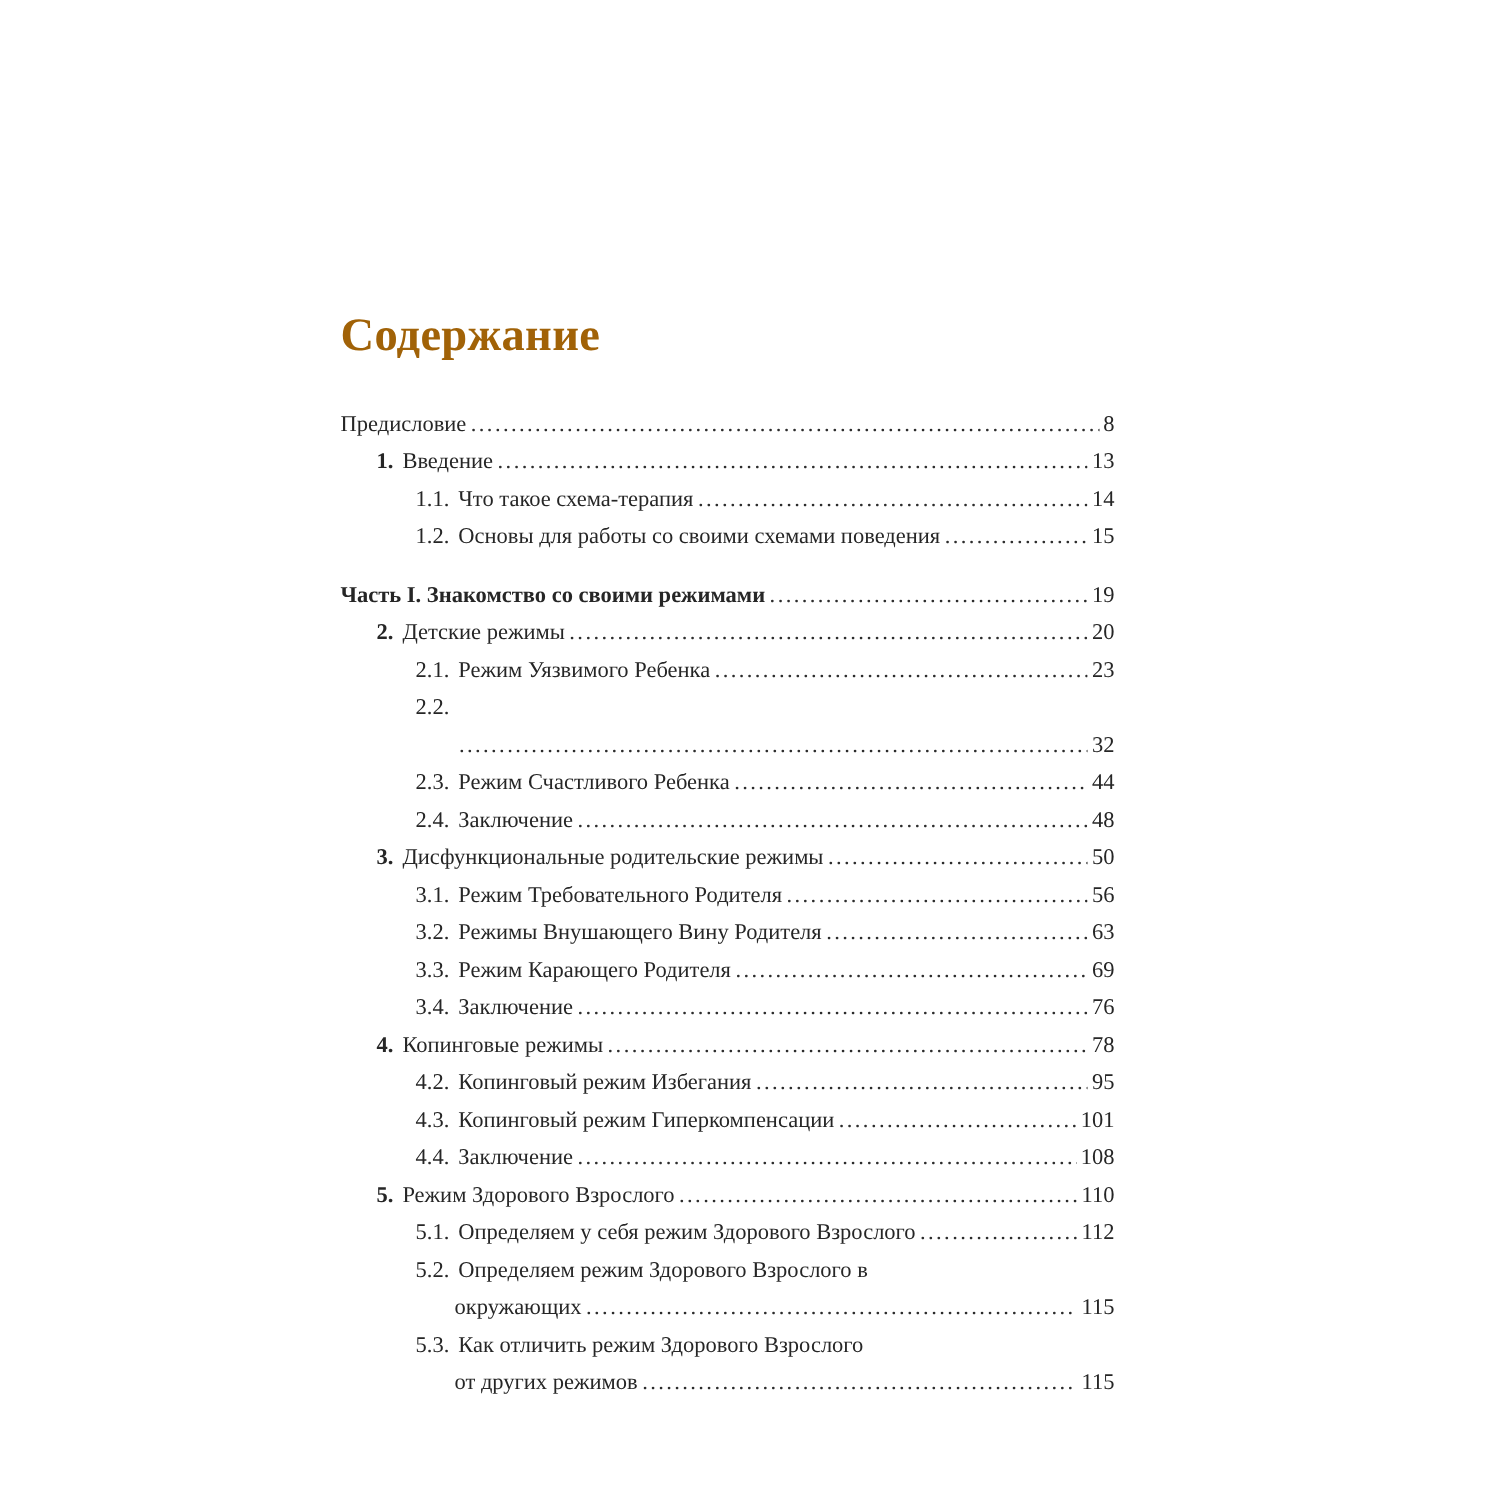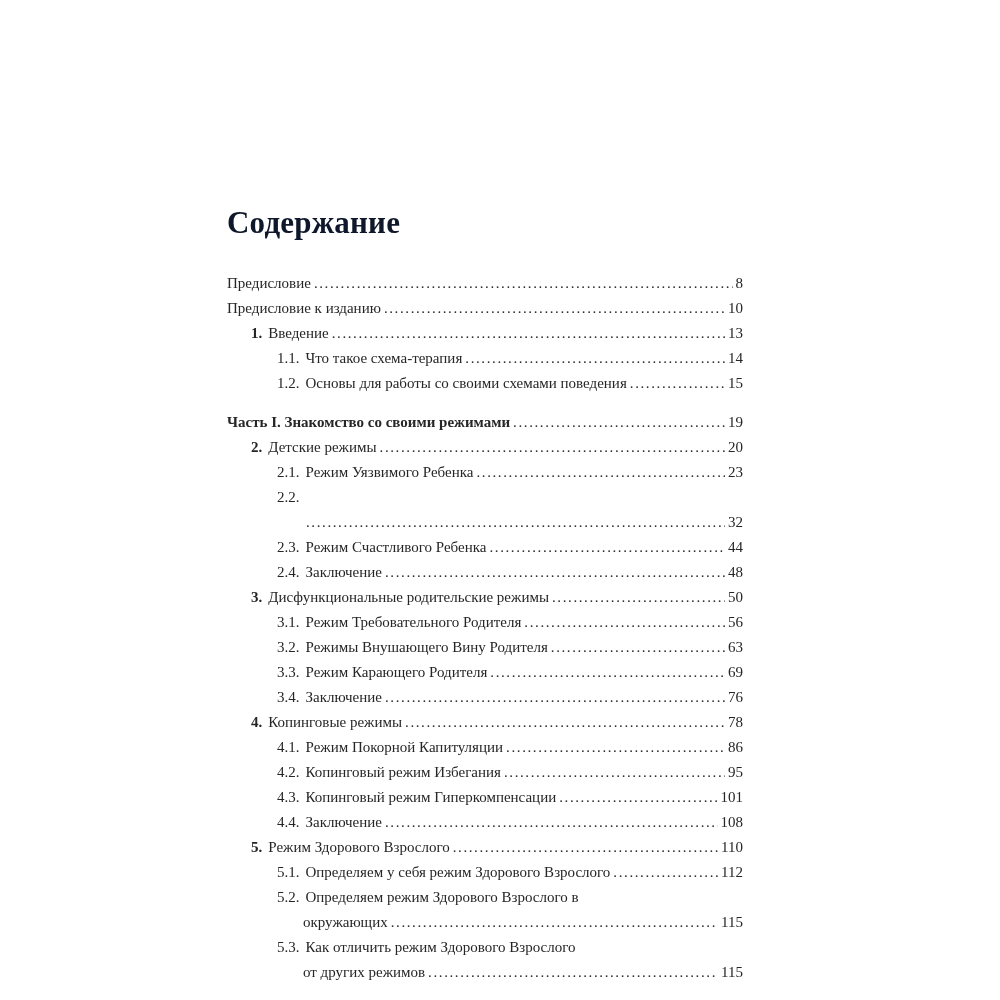--- a/index.html
+++ b/index.html
@@ -14,21 +14,21 @@
   }
   .content {
     position: absolute;
     left: 227px;
     top: 205px;
     width: 516px;
   }
   .title {
     font-size: 31px;
     font-weight: 700;
-    color: #0f172a;
+    color: #a16207;
     margin: 0 0 30px 0;
     letter-spacing: 0.2px;
   }
   .toc-list { }
   .toc-row {
     display: flex;
     align-items: stretch;
     font-size: 15px;
     line-height: 25px;
     white-space: nowrap;
@@ -65,26 +65,20 @@
 <div class="page">
   <div class="content">
     <h1 class="title">Содержание</h1>
     <div class="toc-list">
         <div class="toc-row level-0">
     <span class="prefix"></span>
     <span class="text">Предисловие</span>
     <span class="leader"></span>
     <span class="pagenum">8</span>
   </div>
-        <div class="toc-row level-0">
-    <span class="prefix"></span>
-    <span class="text">Предисловие к изданию</span>
-    <span class="leader"></span>
-    <span class="pagenum">10</span>
-  </div>
         <div class="toc-row level-1">
     <span class="prefix">1.</span>
     <span class="text">Введение</span>
     <span class="leader"></span>
     <span class="pagenum">13</span>
   </div>
         <div class="toc-row level-2">
     <span class="prefix">1.1.</span>
     <span class="text">Что такое схема-терапия</span>
     <span class="leader"></span>
@@ -165,26 +159,20 @@
     <span class="leader"></span>
     <span class="pagenum">76</span>
   </div>
         <div class="toc-row level-1">
     <span class="prefix">4.</span>
     <span class="text">Копинговые режимы</span>
     <span class="leader"></span>
     <span class="pagenum">78</span>
   </div>
         <div class="toc-row level-2">
-    <span class="prefix">4.1.</span>
-    <span class="text">Режим Покорной Капитуляции</span>
-    <span class="leader"></span>
-    <span class="pagenum">86</span>
-  </div>
-        <div class="toc-row level-2">
     <span class="prefix">4.2.</span>
     <span class="text">Копинговый режим Избегания</span>
     <span class="leader"></span>
     <span class="pagenum">95</span>
   </div>
         <div class="toc-row level-2">
     <span class="prefix">4.3.</span>
     <span class="text">Копинговый режим Гиперкомпенсации</span>
     <span class="leader"></span>
     <span class="pagenum">101</span>

